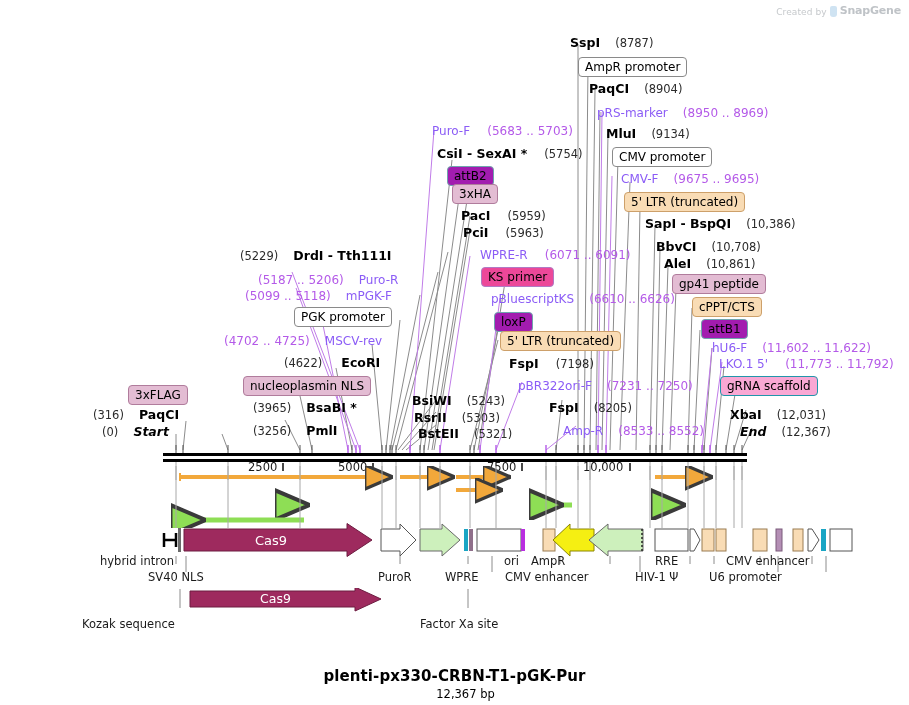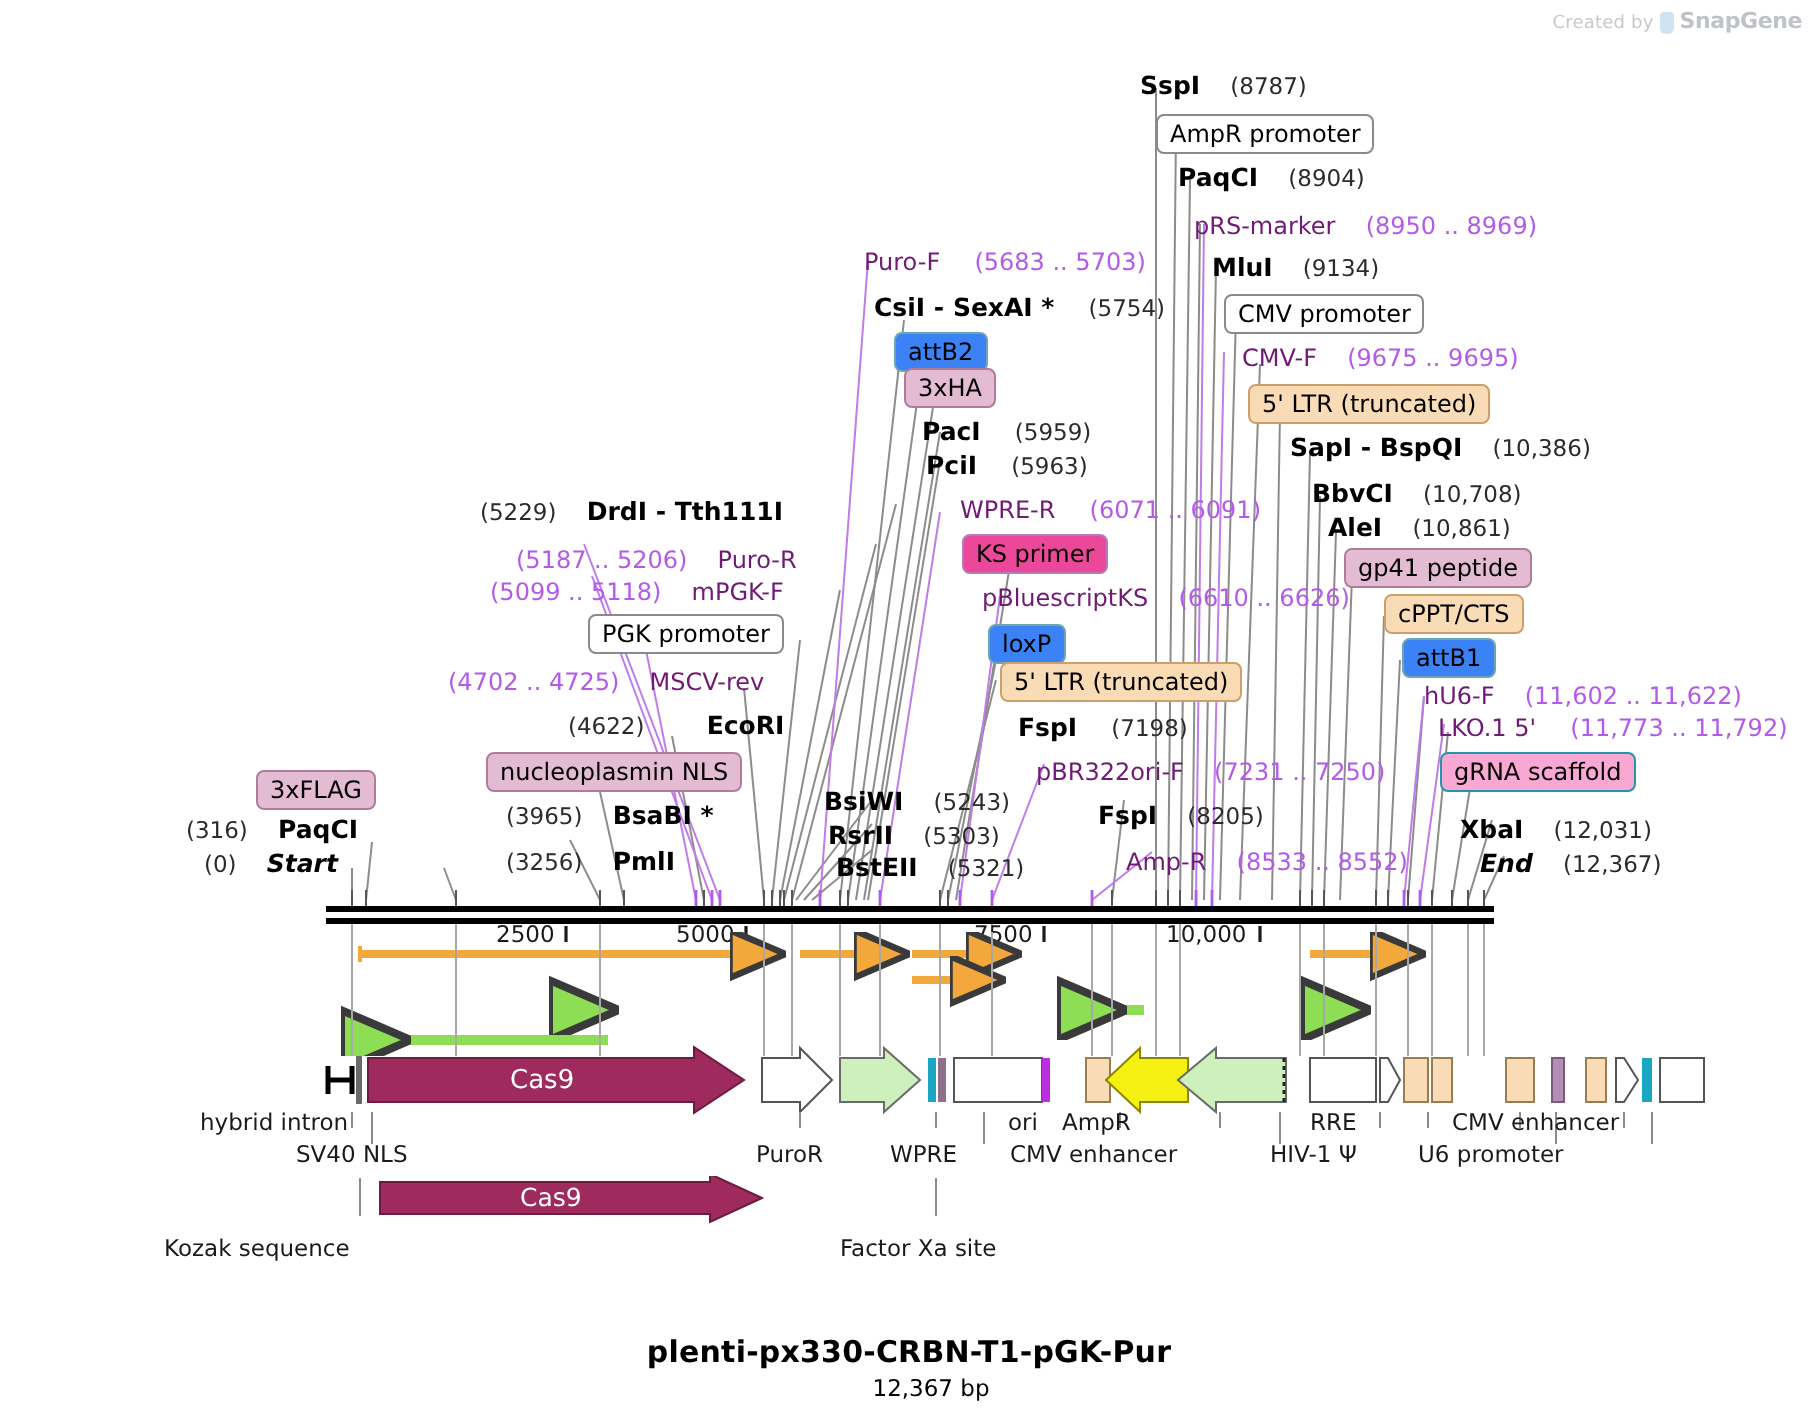--- a/index.html
+++ b/index.html
@@ -25,37 +25,37 @@
   .sg-logo { width: 7px; height: 11px; background: #cfe3f2; border-radius: 2px 2px 3px 3px; }
 
   
   .label {
     position: absolute;
     white-space: nowrap;
     line-height: 1;
   }
   .lab-enz   { font-weight: bold; font-size: 12.5px; color: #000; }
   .lab-pos   { font-size: 11.5px; color: #2b2b2b; }
-  .lab-prim  { font-size: 12px; color: #701a75; }
+  .lab-prim  { font-size: 12px; color: #8b5cf6; }
   .lab-prim-range { font-size: 12px; color: #b45ae8; }
   .lab-start { font-weight: bold; font-style: italic; font-size: 12.5px; }
 
   .chip {
     position: absolute;
     white-space: nowrap;
     font-size: 12px;
     line-height: 1;
     padding: 2.5px 6px 3.5px 6px;
     border-radius: 4px;
     border: 1px solid #9a9a9a;
     background: #ffffff;
     color: #000;
   }
   .chip.pink   { background: #e3bcd3; border-color: #b07c9c; }
-  .chip.teal   { background: #3b82f6; border-color: #6fa5ad; }
+  .chip.teal   { background: #a21caf; border-color: #6fa5ad; }
   .chip.orange { background: #f9dcb5; border-color: #cda濃; border-color: #cda06a; }
   .chip.cyan   { background: #f9a8d4; border-color: #2196ab; }
   .chip.violet { background: #ec4899; border-color: #b07ac4; }
   .chip.plain  { background: #ffffff; border-color: #8a8a8a; }
 
   
   .leaders { position: absolute; left: 0; top: 0; }
 
   
   .backbone { position:absolute; }
@@ -283,21 +283,21 @@
     <span class="lab-prim-range">(5099 .. 5118)</span>
     <span class="lab-prim" style="margin-left:10px;">mPGK-F</span>
   </div>
   <div class="chip plain" style="left:294px; top:307px;">PGK promoter</div>
   <div class="label" style="left:224px; top:332px;">
     <span class="lab-prim-range">(4702 .. 4725)</span>
     <span class="lab-prim" style="margin-left:10px;">MSCV-rev</span>
   </div>
   <div class="label" style="left:284px; top:354px;">
     <span class="lab-pos">(4622)</span>
-    <span class="lab-enz" style="margin-left:26px;">EcoRI</span>
+    <span class="lab-enz" style="margin-left:14px;">EcoRI</span>
   </div>
   <div class="chip pink" style="left:243px; top:376px;">nucleoplasmin NLS</div>
   <div class="chip pink" style="left:128px; top:385px;">3xFLAG</div>
   <div class="label" style="left:253px; top:399px;">
     <span class="lab-pos">(3965)</span>
     <span class="lab-enz" style="margin-left:10px;">BsaBI *</span>
   </div>
   <div class="label" style="left:93px; top:406px;">
     <span class="lab-pos">(316)</span>
     <span class="lab-enz" style="margin-left:10px;">PaqCI</span>

